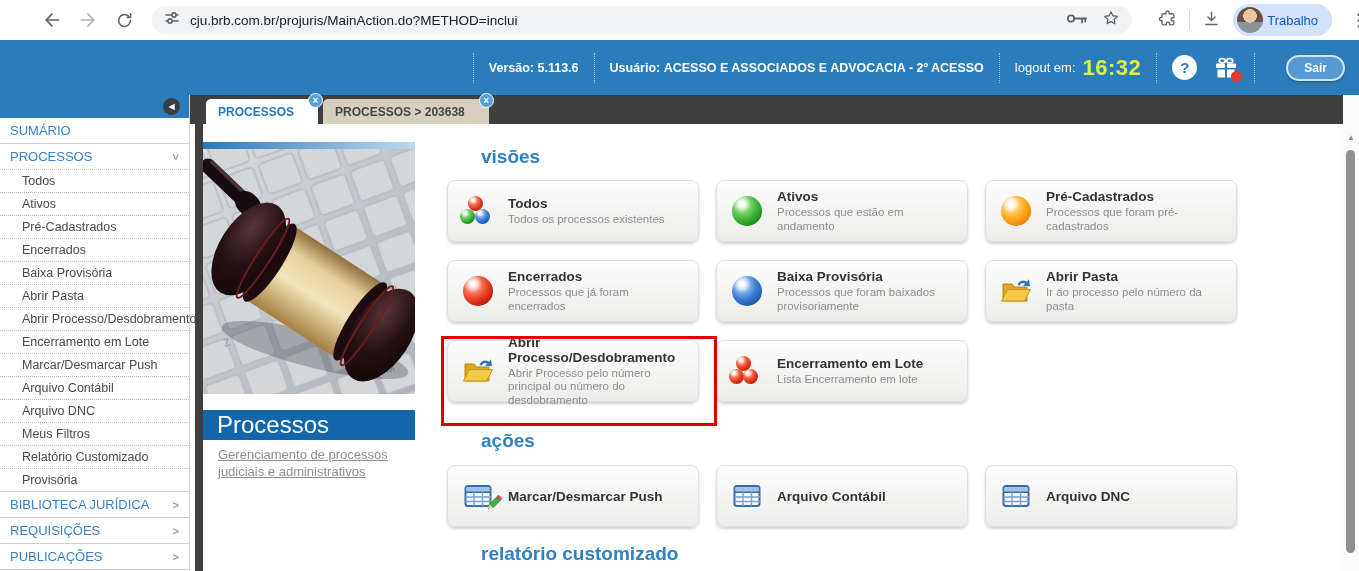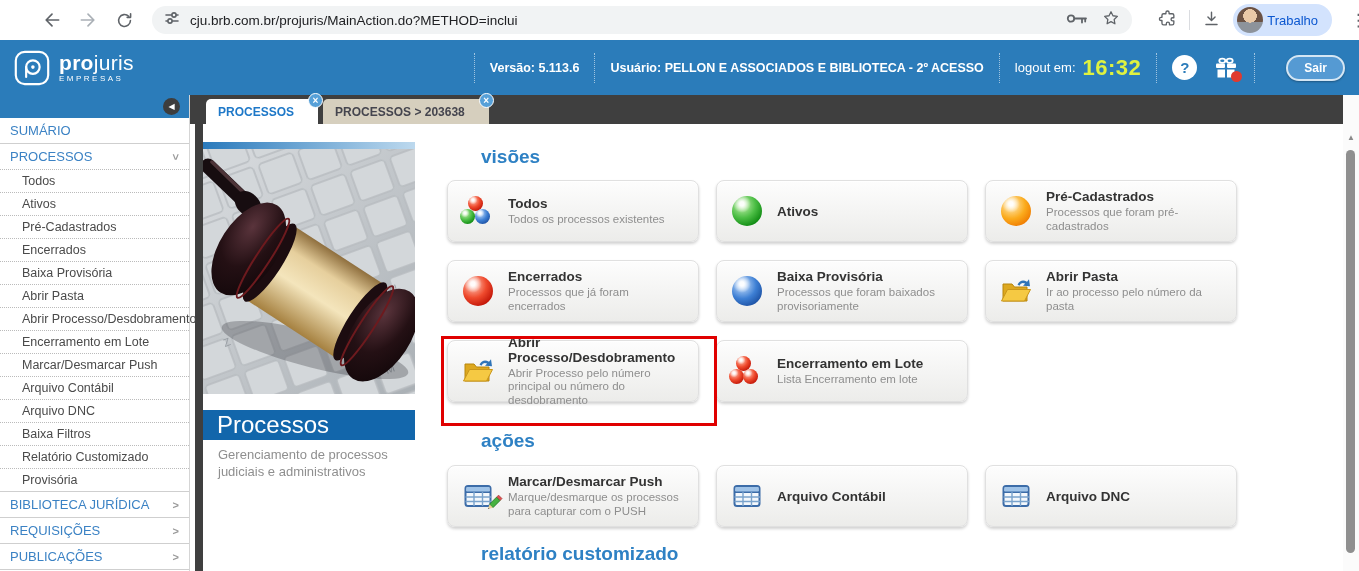--- a/index.html
+++ b/index.html
@@ -68,21 +68,21 @@
   .dark-strip{position:absolute;left:195px;top:124px;width:8px;bottom:0;background:#3f3f3f;}
   
   .scrollcol{position:absolute;right:0;top:95px;width:16px;bottom:0;background:#fbfbfb;}
   .scroll-up{position:absolute;top:38px;left:0;width:16px;text-align:center;font-size:8px;color:#8a8a8a;}
   .scroll-thumb{position:absolute;top:55px;bottom:18px;left:3px;width:9px;border-radius:5px;background:#8f8f8f;}
   
   .main{position:absolute;left:203px;top:124px;right:16px;bottom:0;background:#fff;}
   .photo{position:absolute;left:0;top:18px;width:212px;height:252px;}
   .banner{position:absolute;left:0;top:286px;width:212px;height:30px;background:#1266ab;color:#fff;
     font-size:24px;line-height:30px;padding-left:14px;box-sizing:border-box;}
-  .panel-desc{position:absolute;left:15px;top:322px;width:178px;font-size:13px;line-height:17px;color:#8f8f8f;}
+  .panel-desc{position:absolute;left:15px;top:322px;width:178px;font-size:13px;line-height:17px;color:#8f8f8f;text-decoration:underline;}
   .sec-h{position:absolute;left:244px;font-size:19px;font-weight:bold;color:#2e81c4;margin-left:34px;}
   .h-visoes{top:22px;}  .h-acoes{top:306px;}  .h-relatorio{top:419px;}
   .cards{position:absolute;left:244px;display:grid;grid-template-columns:repeat(3,252px);column-gap:17px;row-gap:18px;}
   .cards.visoes{top:56px;} .cards.acoes{top:341px;}
   .card{height:62px;border-radius:8px;border:1px solid #e0e0e0;box-sizing:border-box;
     background:linear-gradient(#fdfdfd,#ececea);box-shadow:0 2px 3px rgba(0,0,0,.18), inset 0 1px 0 #fff;
     display:flex;align-items:center;padding:0 12px;gap:12px;}
   .card-icon{width:36px;flex:0 0 36px;display:flex;align-items:center;justify-content:center;position:relative;}
   .card-title{font-size:13.5px;font-weight:bold;color:#333;line-height:15px;}
   .card-sub{font-size:11.5px;color:#8e8e8e;line-height:13.5px;margin-top:2px;}
@@ -158,37 +158,25 @@
     </span>
     <span class="profile-pill">
       <span class="avatar"></span>
       <span class="profile-label">Trabalho</span>
     </span>
     <span class="kebab">⋮</span>
   </div>
 </div>
 
 <div class="app-header">
-  <div class="logo">
-    <svg width="36" height="36" viewBox="0 0 40 40">
-      <rect x="2" y="2" width="36" height="36" rx="10" fill="none" stroke="#fff" stroke-width="2.4"></rect>
-      <circle cx="21" cy="19" r="7.5" fill="none" stroke="#fff" stroke-width="2.4"></circle>
-      <path d="M13.5 19v11" stroke="#fff" stroke-width="2.4" stroke-linecap="round"></path>
-      <circle cx="21" cy="19" r="2" fill="#fff"></circle>
-    </svg>
-    <div class="logo-text">
-      <div class="l1"><b>pro</b><span>juris</span></div>
-      <div class="l2">EMPRESAS</div>
-    </div>
-  </div>
   <div class="hdr-right">
     <span class="hdr-sep"></span>
     <span class="hdr-label"><span>Versão:</span>&nbsp;<span>5.113.6</span></span>
     <span class="hdr-sep"></span>
-    <span class="hdr-label"><span>Usuário:</span>&nbsp;<span>PELLON E ASSOCIADOS E BIBLIOTECA - 2º ACESSO</span></span>
+    <span class="hdr-label"><span>Usuário:</span>&nbsp;<span>ACESSO E ASSOCIADOS E ADVOCACIA - 2º ACESSO</span></span>
     <span class="hdr-sep"></span>
     <span class="logout-wrap">
       <span class="logout-label">logout em:</span>
       <span class="logout-time">16:32</span>
     </span>
     <span class="hdr-sep"></span>
     <span class="help-circle">?</span>
     <span class="gift-wrap">
       <svg width="26" height="24" viewBox="0 0 24 24">
         <ellipse cx="8.3" cy="4.8" rx="3" ry="2.1" fill="none" stroke="#fff" stroke-width="1.8"></ellipse>
@@ -220,21 +208,21 @@
   <div class="side-item">Ativos</div>
   <div class="side-item">Pré-Cadastrados</div>
   <div class="side-item">Encerrados</div>
   <div class="side-item">Baixa Provisória</div>
   <div class="side-item">Abrir Pasta</div>
   <div class="side-item">Abrir Processo/Desdobramento</div>
   <div class="side-item">Encerramento em Lote</div>
   <div class="side-item">Marcar/Desmarcar Push</div>
   <div class="side-item">Arquivo Contábil</div>
   <div class="side-item">Arquivo DNC</div>
-  <div class="side-item">Baixa Filtros</div>
+  <div class="side-item">Meus Filtros</div>
   <div class="side-item">Relatório Customizado</div>
   <div class="side-item" style="border-bottom:1px solid #cfcfcf;">Provisória</div>
   <div class="side-header">
       <span>BIBLIOTECA JURÍDICA</span>
       <span class="chev">&gt;</span>
     </div>
   <div class="side-header">
       <span>REQUISIÇÕES</span>
       <span class="chev">&gt;</span>
     </div>
@@ -329,20 +317,21 @@
           <div class="card-title">Todos</div>
            <div class="card-sub">Todos os processos existentes</div>
         </div>
     </div>
     <div class="card">
       <div class="card-icon">
           <span class="ball b30 green"></span>
         </div>
       <div>
           <div class="card-title">Ativos</div>
+           <div class="card-sub">Processos que estão em andamento</div>
         </div>
     </div>
     <div class="card">
       <div class="card-icon">
           <span class="ball b30 orange"></span>
         </div>
       <div>
           <div class="card-title">Pré-Cadastrados</div>
            <div class="card-sub">Processos que foram pré-cadastrados</div>
         </div>
@@ -417,21 +406,20 @@
           <g transform="rotate(45 9 9)">
             <rect x="6.8" y="0" width="4.6" height="2.8" fill="#e05050" stroke="#9c2f2f" stroke-width=".6"></rect>
             <rect x="6.8" y="2.8" width="4.6" height="9.4" fill="#46b23f" stroke="#2c7d2c" stroke-width=".8"></rect>
             <path d="M6.8 12.2 l2.3 4.2 2.3 -4.2 z" fill="#ecd194"></path>
             <path d="M8.6 15.1 l.5 1.3 .6 -1.3 z" fill="#333"></path>
           </g>
         </svg>
       </div>
       <div>
           <div class="card-title">Marcar/Desmarcar Push</div>
-           <div class="card-sub">Marque/desmarque os processos para capturar com o PUSH</div>
         </div>
     </div>
     <div class="card">
       <div class="card-icon">
         <svg width="28" height="24" viewBox="0 0 28 24">
           <rect x="1.5" y="2" width="25" height="20" rx="2.5" fill="#f4f8fc" stroke="#3c6ca8" stroke-width="2"></rect>
           <path d="M1.5 8 h25" stroke="#3c6ca8" stroke-width="2"></path>
           <rect x="2.5" y="3" width="23" height="4.5" fill="#9fc3e8"></rect>
           <path d="M10 8 V22 M18.5 8 V22 M1.5 13 H27 M1.5 17.5 H27" stroke="#7aa3cc" stroke-width="1.4"></path>
         </svg>

